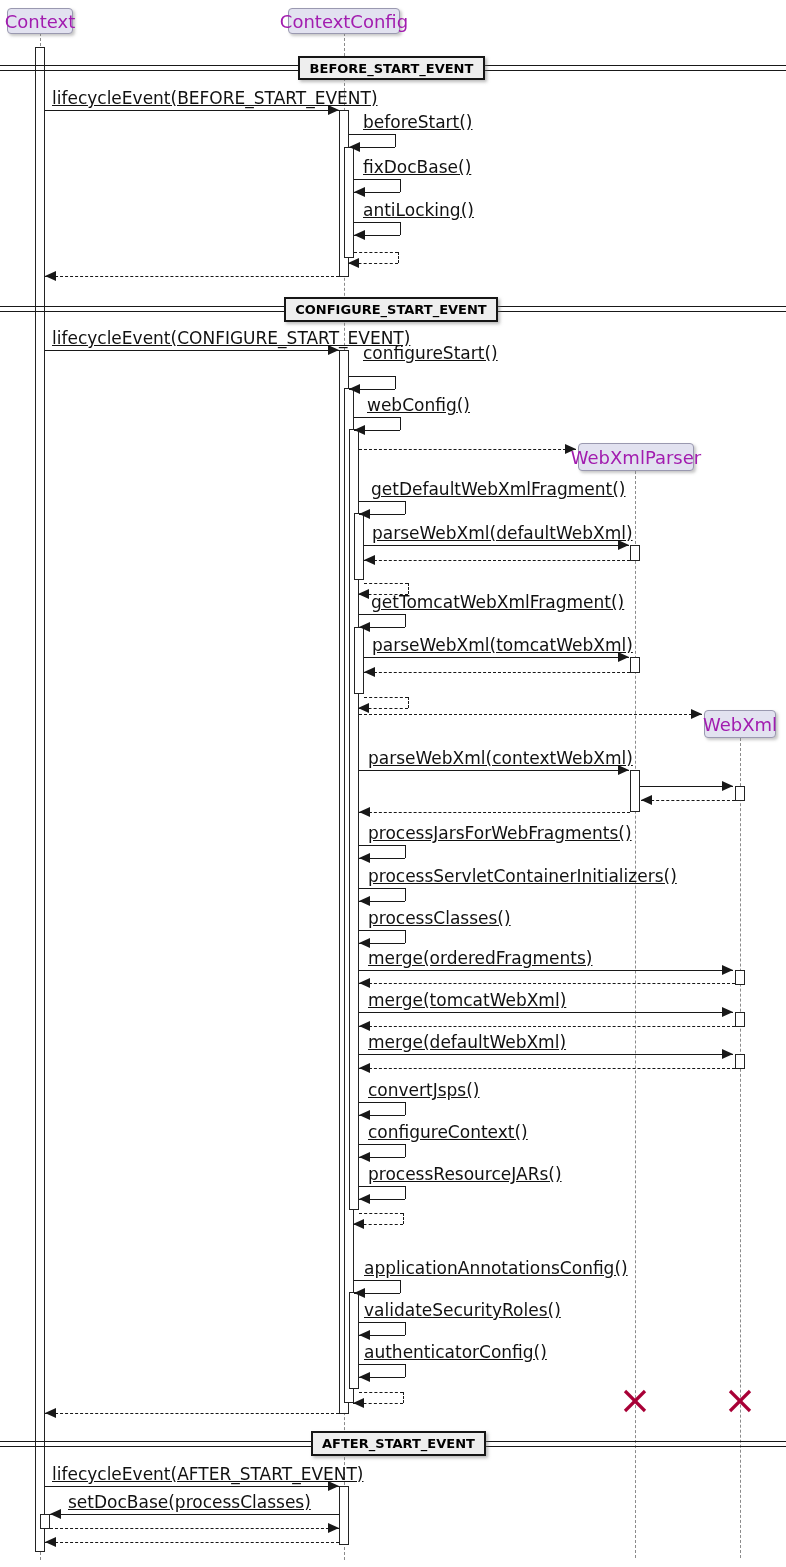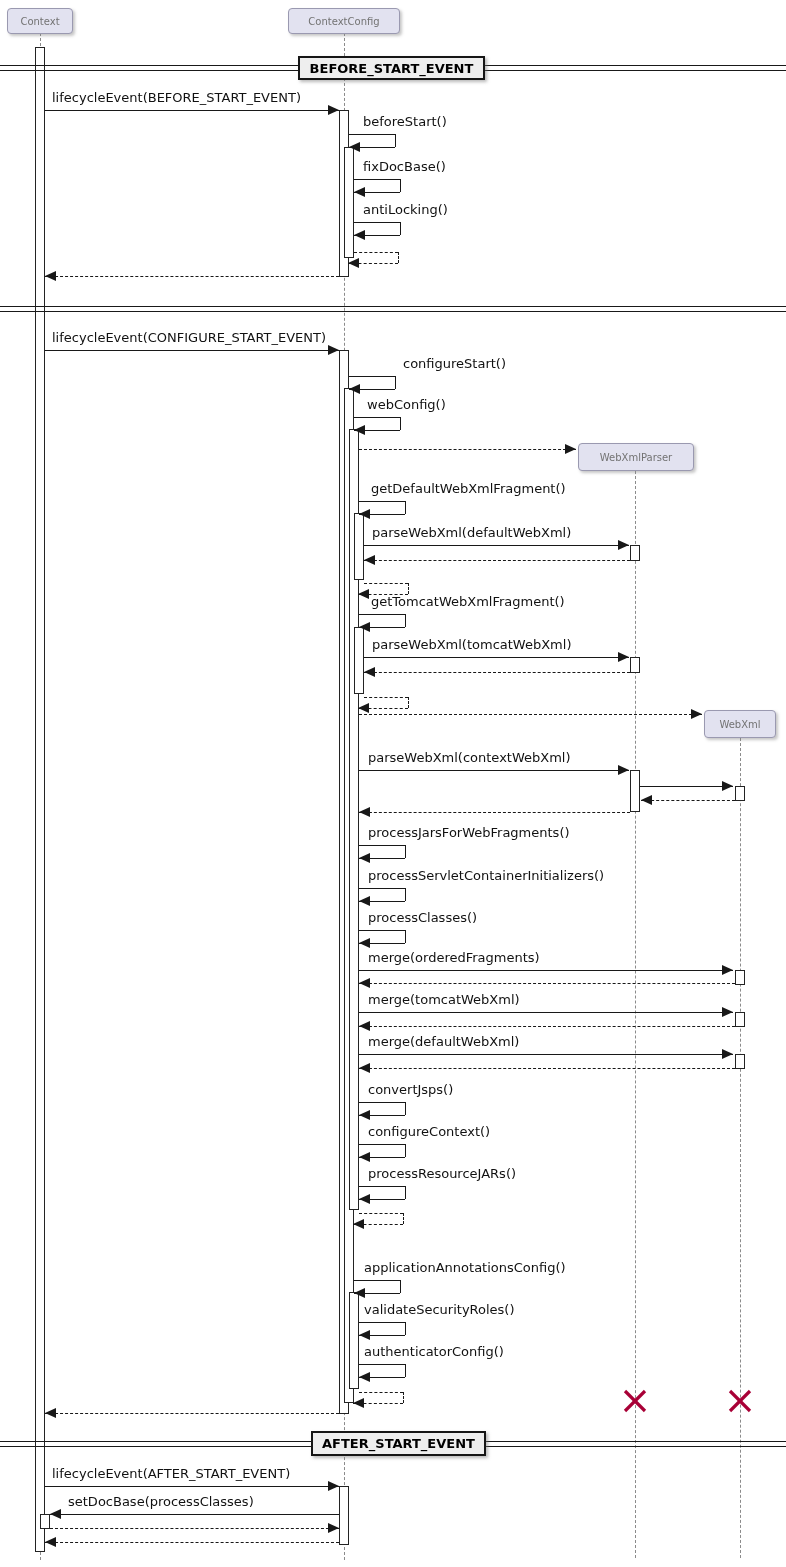--- a/index.html
+++ b/index.html
@@ -7,23 +7,23 @@
        font-family:"DejaVu Sans","Liberation Sans",sans-serif;color:#111;}
   .lifeline{position:absolute;width:0;border-left:1px dashed var(--lifeline,#8b8b8b);}
   .act{position:absolute;width:10px;background:#fff;border:1px solid #232323;box-sizing:border-box;}
   .hline{position:absolute;height:0;border-top:1px solid var(--line,#181818);}
   .hline.dashed{border-top-style:dashed;}
   .vline{position:absolute;width:0;border-left:1px solid var(--line,#181818);}
   .vline.dashed{border-left-style:dashed;}
   .ah{position:absolute;width:0;height:0;border-top:5px solid transparent;border-bottom:5px solid transparent;}
   .ah.r{border-left:11px solid var(--line,#181818);}
   .ah.l{border-right:11px solid var(--line,#181818);}
-  .mlabel{position:absolute;font-size:13px;line-height:16px;white-space:nowrap;color:var(--text,#111);}
+  .mlabel{position:absolute;font-size:17px;line-height:16px;white-space:nowrap;color:var(--text,#111);text-decoration:underline;}
   .pbox{position:absolute;background:var(--pfill,#E2E2F0);border:1px solid var(--pborder,#9a99b0);
-        border-radius:4px;display:flex;align-items:center;justify-content:center;font-size:10px;color:#737373;
+        border-radius:4px;display:flex;align-items:center;justify-content:center;font-size:18px;color:#a21caf;
         box-shadow:2px 2px 3px rgba(130,130,130,.45);box-sizing:border-box;}
   .divlines{position:absolute;left:0;width:786px;height:6px;border-top:1px solid #191919;
         border-bottom:1px solid #191919;box-sizing:border-box;}
   .divbox{position:absolute;background:var(--dfill,#EEEEEE);border:2px solid #161616;display:flex;
         align-items:center;justify-content:center;font-weight:bold;font-size:13px;color:#000;
         box-shadow:2px 2px 3px rgba(120,120,120,.5);box-sizing:border-box;}
   .destroy{position:absolute;width:24px;height:24px;}
 </style>
 </head>
 <body>
@@ -78,21 +78,21 @@
     <div class="ah l" style="top: 258px; left: 348px;"></div>
     <div class="hline dashed" style="left: 45px; top: 276px; width: 294px;"></div>
     <div class="ah l" style="top: 271px; left: 45px;"></div>
     <div class="hline" style="left: 45px; top: 350px; width: 294px;"></div>
     <div class="ah r" style="top: 345px; left: 328px;"></div>
     <div class="mlabel" style="left: 52px; top: 330px;">lifecycleEvent(CONFIGURE_START_EVENT)</div>
     <div class="hline" style="left: 349px; top: 376px; width: 46px;"></div>
     <div class="vline" style="left: 395px; top: 376px; height: 13px;"></div>
     <div class="hline" style="left: 349px; top: 389px; width: 46px;"></div>
     <div class="ah l" style="top: 384px; left: 349px;"></div>
-    <div class="mlabel" style="left: 363px; top: 356px; margin-left: 40px;">configureStart()</div>
+    <div class="mlabel" style="left: 363px; top: 345px;">configureStart()</div>
     <div class="hline" style="left: 354px; top: 417px; width: 46px;"></div>
     <div class="vline" style="left: 400px; top: 417px; height: 13px;"></div>
     <div class="hline" style="left: 354px; top: 430px; width: 46px;"></div>
     <div class="ah l" style="top: 425px; left: 354px;"></div>
     <div class="mlabel" style="left: 367px; top: 397px;">webConfig()</div>
     <div class="hline dashed" style="left: 359px; top: 449px; width: 217px;"></div>
     <div class="ah r" style="top: 444px; left: 565px;"></div>
     <div class="hline" style="left: 359px; top: 501px; width: 46px;"></div>
     <div class="vline" style="left: 405px; top: 501px; height: 13px;"></div>
     <div class="hline" style="left: 359px; top: 514px; width: 46px;"></div>
@@ -206,20 +206,21 @@
     <div class="ah r" style="top: 1481px; left: 328px;"></div>
     <div class="mlabel" style="left: 52px; top: 1466px;">lifecycleEvent(AFTER_START_EVENT)</div>
     <div class="hline" style="left: 50px; top: 1514px; width: 289px;"></div>
     <div class="ah l" style="top: 1509px; left: 50px;"></div>
     <div class="mlabel" style="left: 68px; top: 1494px;">setDocBase(processClasses)</div>
     <div class="hline dashed" style="left: 50px; top: 1528px; width: 289px;"></div>
     <div class="ah r" style="top: 1523px; left: 328px;"></div>
     <div class="hline dashed" style="left: 45px; top: 1542px; width: 294px;"></div>
     <div class="ah l" style="top: 1537px; left: 45px;"></div>
     <div class="divbox" style="left: 298px; top: 56px; width: 187px; height: 24px;">BEFORE_START_EVENT</div>
+    <div class="divbox" style="left: 284px; top: 297px; width: 214px; height: 25px;">CONFIGURE_START_EVENT</div>
     <div class="divbox" style="left: 303px; top: 1431px; width: 175px; height: 25px; margin-left: 8px;">AFTER_START_EVENT</div>
     <div class="pbox" style="left: 7px; top: 8px; width: 66px; height: 26px;">Context</div>
     <div class="pbox" style="left: 288px; top: 8px; width: 112px; height: 26px;">ContextConfig</div>
     <div class="pbox" style="left: 578px; top: 443px; width: 116px; height: 28px;">WebXmlParser</div>
     <div class="pbox" style="left: 704px; top: 710px; width: 72px; height: 28px;">WebXml</div>
     <div class="destroy" style="left: 623px; top: 1389px;"><svg width="24" height="24" viewBox="0 0 24 24">
         <line x1="2" y1="2" x2="22" y2="22" stroke="#A80036" stroke-width="3.2"></line>
         <line x1="22" y1="2" x2="2" y2="22" stroke="#A80036" stroke-width="3.2"></line>
       </svg></div>
     <div class="destroy" style="left: 728px; top: 1389px;"><svg width="24" height="24" viewBox="0 0 24 24">

